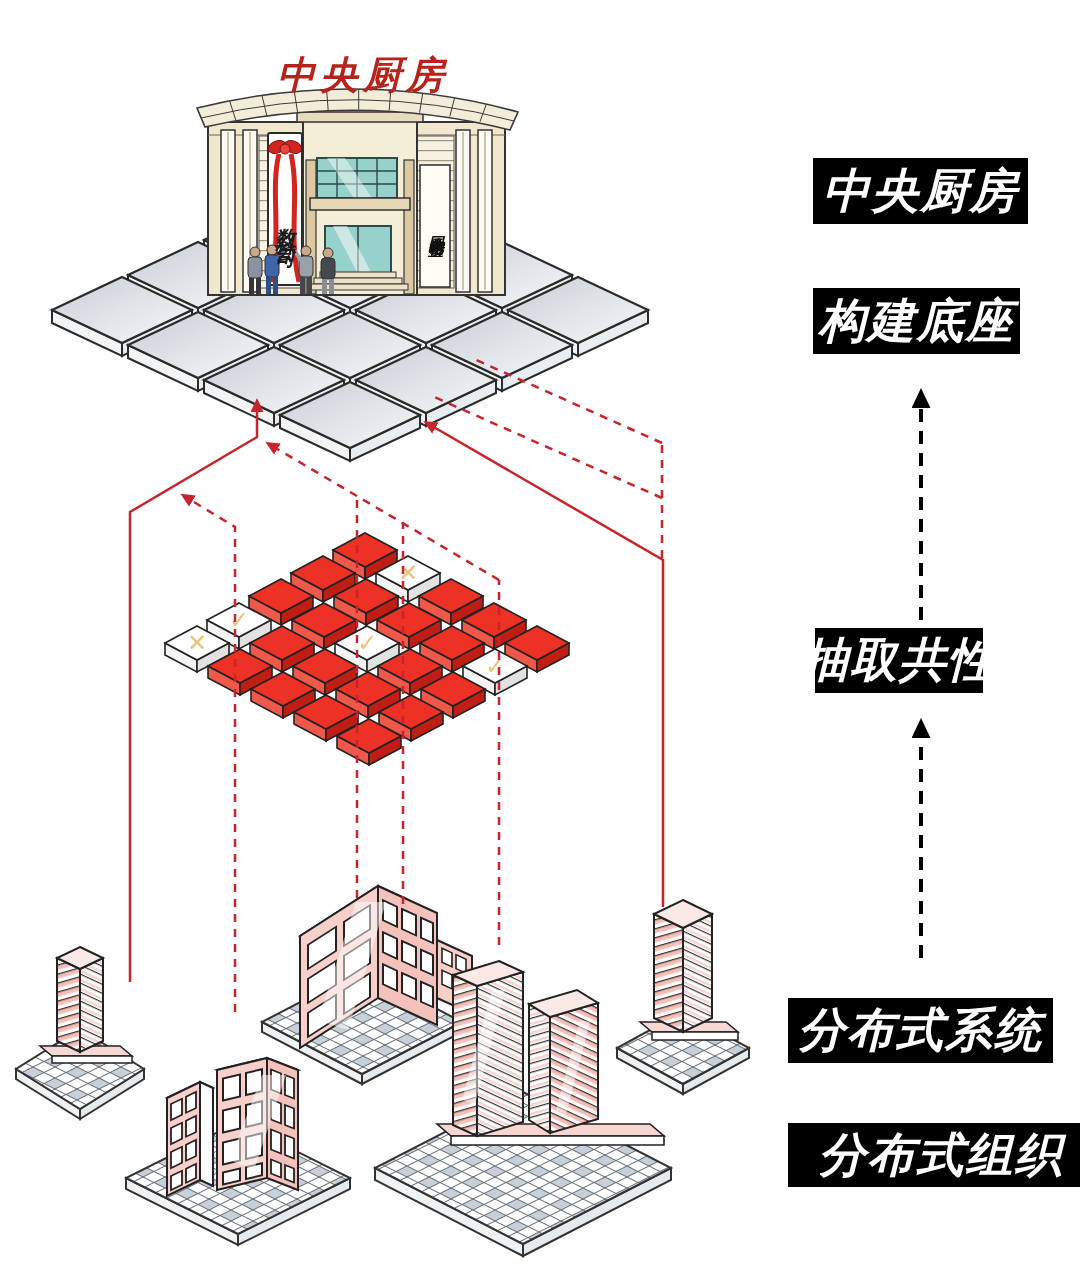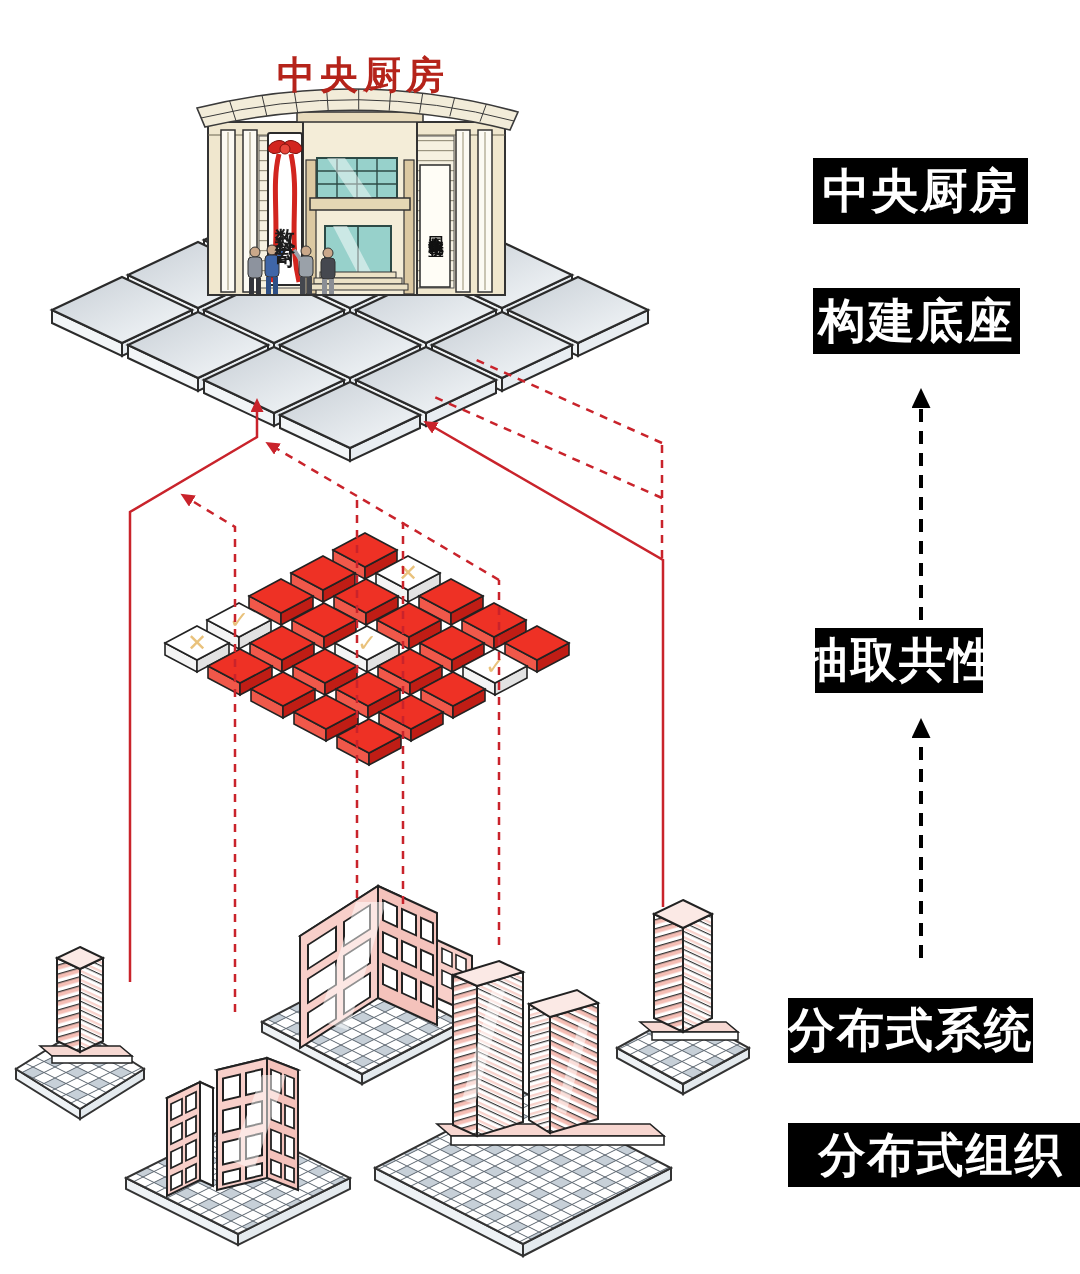--- a/index.html
+++ b/index.html
@@ -1,32 +1,32 @@
 <!DOCTYPE html>
 <html><head>
 <meta charset="utf-8">
 <style>
   html,body{margin:0;padding:0;background:#ffffff;}
   #stage{position:relative;width:1080px;height:1274px;background:#fff;overflow:hidden;
          font-family:"Liberation Sans","DejaVu Sans",sans-serif;}
   #art{position:absolute;left:0;top:0;z-index:1;}
-  .ovl{position:absolute;z-index:5;}
+  .ovl{position:absolute;z-index:5;font-style:italic;}
   .stage-label{background:#000;color:#fff;display:flex;align-items:center;justify-content:center;
                font-size:47px;font-weight:600;letter-spacing:2px;white-space:nowrap;}
   #roof-sign{left:250px;top:50px;width:226px;height:44px;text-align:center;
              font-size:38px;font-weight:bold;color:#b5231a;letter-spacing:5px;}
   .vtext{writing-mode:vertical-rl;text-orientation:upright;display:flex;align-items:center;justify-content:center;}
   #plaque-text{left:273px;top:170px;width:26px;height:112px;font-size:20px;font-weight:bold;
                color:#1c1c1c;letter-spacing:7px;}
   #banner-text{left:423px;top:170px;width:25px;height:114px;font-size:15px;font-weight:bold;
                color:#111;letter-spacing:1px;}
   #lbl1{left:813px;top:158px;width:215px;height:66px;}
   #lbl2{left:813px;top:288px;width:207px;height:66px;}
   #lbl3{left:815px;top:628px;width:168px;height:65px;}
-  #lbl4{left:788px;top:998px;width:245px;height:65px;}
+  #lbl4{left:788px;top:998px;width:265px;height:65px;}
   #lbl5{left:788px;top:1123px;width:306px;height:64px;}
 </style>
 </head>
 <body>
 
 <div id="stage">
 
 <svg id="art" width="1080" height="1274" viewBox="0 0 1080 1274" xmlns="http://www.w3.org/2000/svg">
   <defs>
     <linearGradient id="tg" x1="0" y1="0" x2="1" y2="1">

